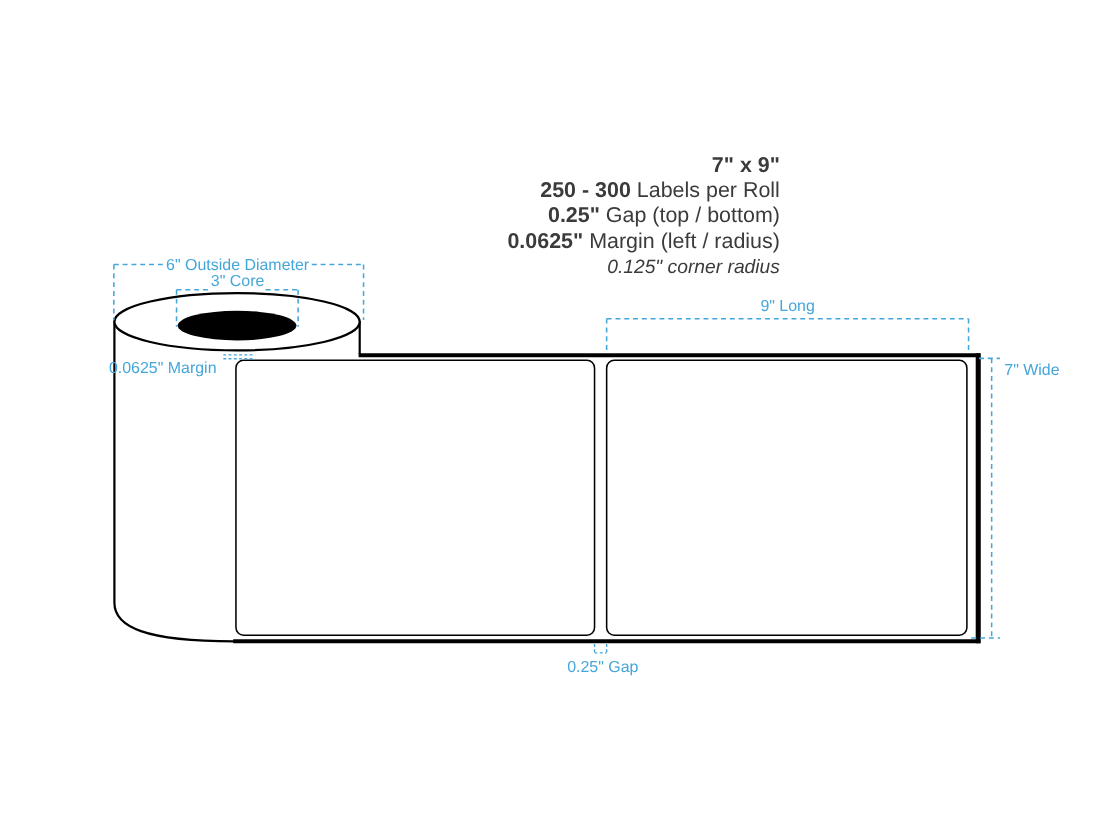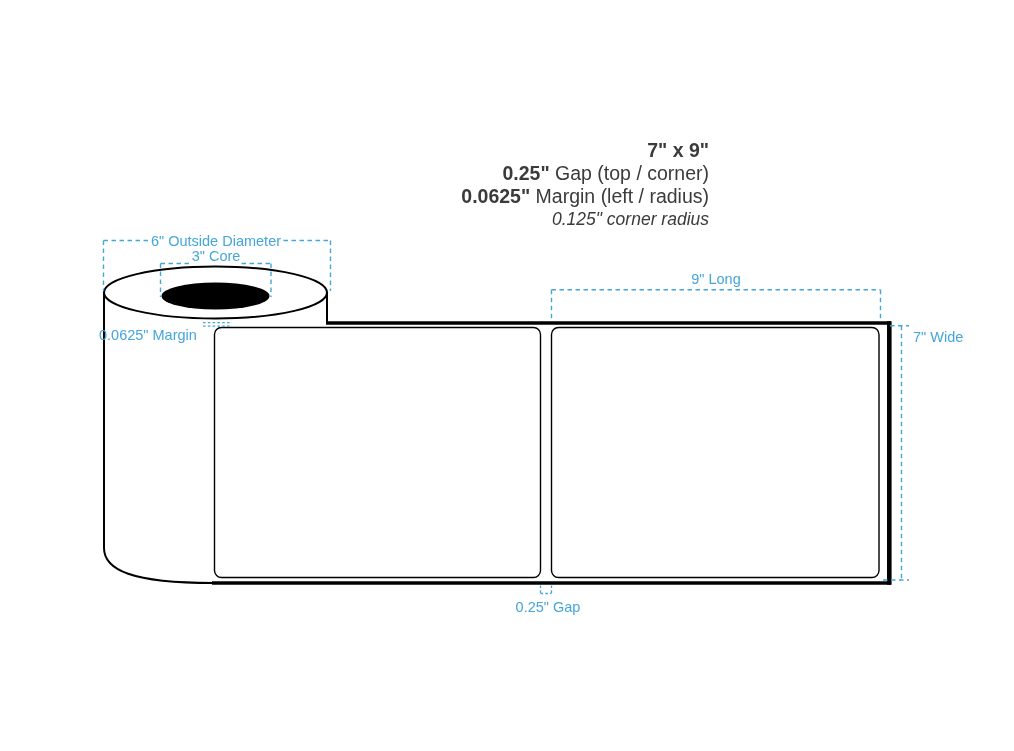--- a/index.html
+++ b/index.html
@@ -80,21 +80,22 @@
     <path class="dash" d="M 890 325.8 H 909"></path>
     <path class="dash" d="M 883 580 H 909"></path>
 
     <path class="dash small" d="M 540.5 585.5 V 593.5"></path>
     <path class="dash small" d="M 551.5 585.5 V 593.5"></path>
     <path class="dash small" d="M 540.5 593.5 H 551.5"></path>
   </svg>
 
   <div class="spec">
     <div><b>7" x 9"</b></div>
-    <div><b>0.25"</b><span> Gap (top / corner)</span></div>
+    <div><b>250 - 300</b><span> Labels per Roll</span></div>
+    <div><b>0.25"</b><span> Gap (top / bottom)</span></div>
     <div><b>0.0625"</b><span> Margin (left / radius)</span></div>
     <div class="note">0.125" corner radius</div>
   </div>
 
   <div class="blue-label centered" style="left:216px;top:233px;">6" Outside Diameter</div>
   <div class="blue-label centered" style="left:216px;top:248px;">3" Core</div>
   <div class="blue-label" style="left:99px;top:327px;">0.0625" Margin</div>
   <div class="blue-label centered" style="left:716px;top:271px;">9" Long</div>
   <div class="blue-label" style="left:913px;top:329px;">7" Wide</div>
   <div class="blue-label centered" style="left:548px;top:599px;">0.25" Gap</div>

